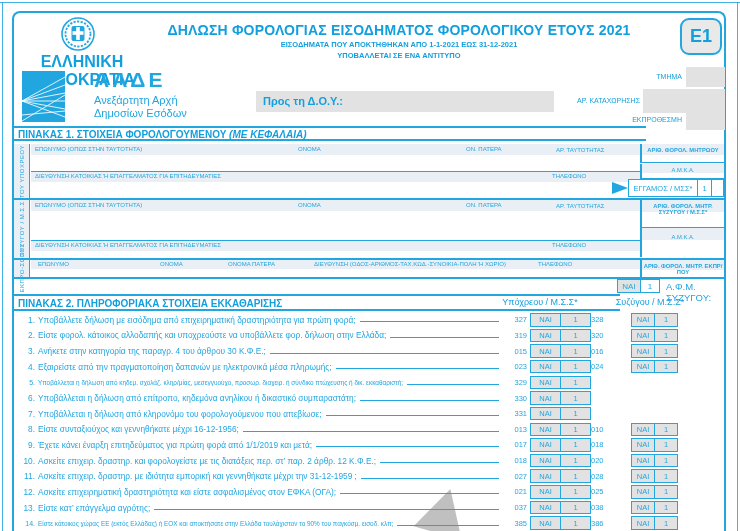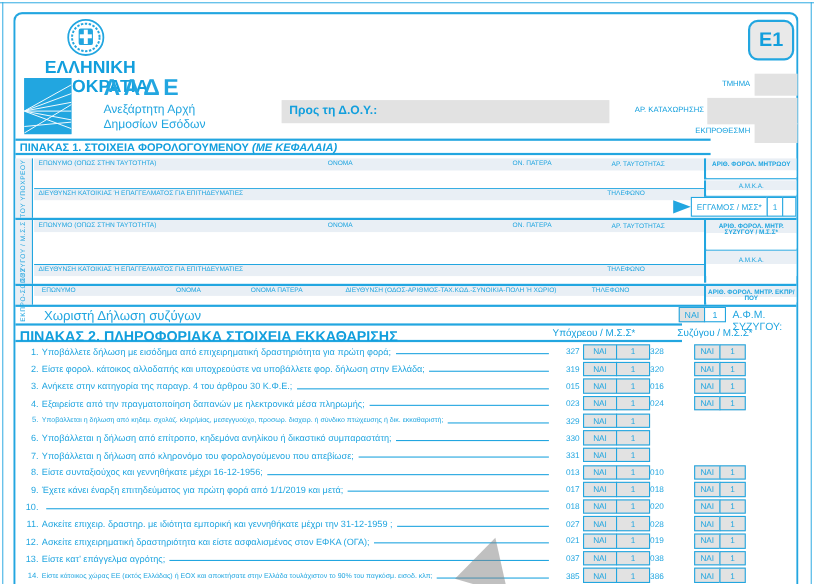--- a/index.html
+++ b/index.html
@@ -50,21 +50,21 @@
   .tri-right{position:absolute;width:0;height:0;border-top:6px solid transparent;border-bottom:6px solid transparent;
              border-left:16px solid var(--blue);}
   .married-box{position:absolute;border:1.5px solid var(--blue);background:#fff;color:var(--blue);
                font-size:7.5px;display:flex;align-items:center;justify-content:center;}
   
   .sep-label{font-size:12px;color:var(--blue);}
   .mini-cell{position:absolute;border:1px solid var(--blue);font-size:8px;color:var(--blue);
              display:flex;align-items:center;justify-content:center;}
   
   .t2-titlebar{left:0;top:281px;width:606px;height:17px;border-top:2px solid var(--blue);border-bottom:2px solid var(--blue);
-               font-size:13px;color:var(--blue-strong);padding:2px 0 0 4px;}
+               font-size:10px;color:var(--blue-strong);padding:2px 0 0 4px;}
   .t2-col{position:absolute;font-size:9px;color:var(--blue-strong);text-align:center;}
   .q-wrap{left:0;top:299px;width:710px;display:flex;flex-direction:column;}
   .q-row{height:15.65px;display:flex;align-items:center;padding-left:4px;}
   .q-num{width:17px;text-align:right;margin-right:3px;flex:none;font-size:8.3px;color:var(--blue);}
   .q-text{flex:none;font-size:8.3px;color:var(--blue);white-space:nowrap;max-width:470px;overflow:hidden;}
   .q-small .q-text{font-size:6.4px;}
   .q-small .q-num{font-size:7px;}
   .q-fill{flex:1;min-width:0;border-bottom:1px solid var(--blue);margin:0 4px 3px 4px;height:8px;}
   .q-code{width:24px;flex:none;text-align:right;font-size:7.5px;color:var(--blue);margin-right:3px;}
   .q-box{width:31px;height:13.5px;flex:none;background:var(--gray);border:1px solid var(--blue);
@@ -92,20 +92,25 @@
 
   <svg class="abs" style="left:44px;top:3px;" width="40" height="36" viewBox="0 0 40 36">
     <circle cx="20" cy="18" r="16" fill="none" stroke="#22a6e0" stroke-width="1.6"></circle>
     <circle cx="20" cy="18" r="12.5" fill="none" stroke="#22a6e0" stroke-width="1.8" stroke-dasharray="2.2 1.4"></circle>
     <rect x="13.5" y="10" width="13" height="15" rx="2" fill="#22a6e0"></rect>
     <rect x="18.2" y="11" width="3.6" height="13" fill="#fff"></rect>
     <rect x="14.5" y="15.2" width="11" height="3.6" fill="#fff"></rect>
   </svg>
   <div class="abs republic">ΕΛΛΗΝΙΚΗ ΔΗΜΟΚΡΑΤΙΑ</div>
 
+  <div class="abs title-block">
+    <div class="title-main">ΔΗΛΩΣΗ ΦΟΡΟΛΟΓΙΑΣ ΕΙΣΟΔΗΜΑΤΟΣ ΦΟΡΟΛΟΓΙΚΟΥ ΕΤΟΥΣ 2021</div>
+    <div class="title-sub">ΕΙΣΟΔΗΜΑΤΑ ΠΟΥ ΑΠΟΚΤΗΘΗΚΑΝ ΑΠΟ 1-1-2021 ΕΩΣ 31-12-2021</div>
+    <div class="title-sub">ΥΠΟΒΑΛΛΕΤΑΙ ΣΕ ΕΝΑ ΑΝΤΙΤΥΠΟ</div>
+  </div>
 
   <div class="abs e1-badge">Ε1</div>
 
   <svg class="abs aade-box" width="43" height="51" viewBox="0 0 43 51">
     <rect width="43" height="51" fill="#22a6e0"></rect>
     <g stroke="#fff" stroke-width="0.9" opacity="0.95">
       <line x1="0" y1="30" x2="43" y2="6"></line>
         <line x1="0" y1="30" x2="43" y2="14"></line>
       <line x1="0" y1="30" x2="43" y2="22"></line>
         <line x1="0" y1="30" x2="43" y2="30"></line>
@@ -195,21 +200,20 @@
   <div class="cell-label" style="left:146px;top:248px;">ΟΝΟΜΑ</div>
   <div class="cell-label" style="left:214px;top:248px;">ΟΝΟΜΑ ΠΑΤΕΡΑ</div>
   <div class="cell-label" style="left:300px;top:248px;">ΔΙΕΥΘΥΝΣΗ (ΟΔΟΣ-ΑΡΙΘΜΟΣ-ΤΑΧ.ΚΩΔ.-ΣΥΝΟΙΚΙΑ-ΠΟΛΗ Ή ΧΩΡΙΟ)</div>
   <div class="cell-label" style="left:524px;top:248px;">ΤΗΛΕΦΩΝΟ</div>
   <div class="rc" style="top:247px;height:17px;">
     <div class="rc-label" style="height:10px;">ΑΡΙΘ. ΦΟΡΟΛ. ΜΗΤΡ. ΕΚΠΡ/ΠΟΥ</div>
     <div class="rc-input" style="height:5px;"></div>
   </div>
 
   <div class="hline2" style="left:0;top:264px;width:710px;"></div>
-  <div class="abs sep-label" style="left:26px;top:267px;">Χωριστή Δήλωση συζύγων</div>
   <div class="mini-cell" style="left:603px;top:266px;width:24px;height:14px;background:var(--gray);">ΝΑΙ</div>
   <div class="mini-cell" style="left:626px;top:266px;width:20px;height:14px;background:#fff;">1</div>
   <div class="abs" style="left:652px;top:268px;font-size:9.5px;color:var(--blue);">Α.Φ.Μ. ΣΥΖΥΓΟΥ:</div>
 
   <div class="abs t2-titlebar">
     <span class="b">ΠΙΝΑΚΑΣ 2.</span>
     <span class="b">ΠΛΗΡΟΦΟΡΙΑΚΑ ΣΤΟΙΧΕΙΑ ΕΚΚΑΘΑΡΙΣΗΣ</span>
   </div>
   <div class="t2-col" style="left:472px;top:284px;width:108px;">Υπόχρεου / Μ.Σ.Σ*</div>
   <div class="t2-col" style="left:590px;top:284px;width:92px;">Συζύγου / Μ.Σ.Σ*</div>
@@ -318,20 +322,21 @@
         <div class="q-code">017</div>
         <div class="q-box">ΝΑΙ</div>
         <div class="q-box one">1</div>
         <div class="sp-code">018</div>
         <div class="sp-box">ΝΑΙ</div>
         <div class="sp-box one">1</div>
         <div class="q-end"></div>
       </div>
       <div class="q-row">
         <div class="q-num">10.</div>
+        <div class="q-text">Ασκείτε επιχειρ. δραστηρ. και φορολογείστε με τις διατάξεις  περ. στ’ παρ. 2 άρθρ. 12  Κ.Φ.Ε.;</div>
         <div class="q-fill"></div>
         <div class="q-code">018</div>
         <div class="q-box">ΝΑΙ</div>
         <div class="q-box one">1</div>
         <div class="sp-code">020</div>
         <div class="sp-box">ΝΑΙ</div>
         <div class="sp-box one">1</div>
         <div class="q-end"></div>
       </div>
       <div class="q-row">
@@ -346,21 +351,21 @@
         <div class="sp-box one">1</div>
         <div class="q-end"></div>
       </div>
       <div class="q-row">
         <div class="q-num">12.</div>
         <div class="q-text">Ασκείτε επιχειρηματική δραστηριότητα και είστε ασφαλισμένος στον ΕΦΚΑ (ΟΓΑ);</div>
         <div class="q-fill"></div>
         <div class="q-code">021</div>
         <div class="q-box">ΝΑΙ</div>
         <div class="q-box one">1</div>
-        <div class="sp-code">019</div>
+        <div class="sp-code">025</div>
         <div class="sp-box">ΝΑΙ</div>
         <div class="sp-box one">1</div>
         <div class="q-end"></div>
       </div>
       <div class="q-row">
         <div class="q-num">13.</div>
         <div class="q-text">Είστε κατ’ επάγγελμα αγρότης;</div>
         <div class="q-fill"></div>
         <div class="q-code">037</div>
         <div class="q-box">ΝΑΙ</div>

